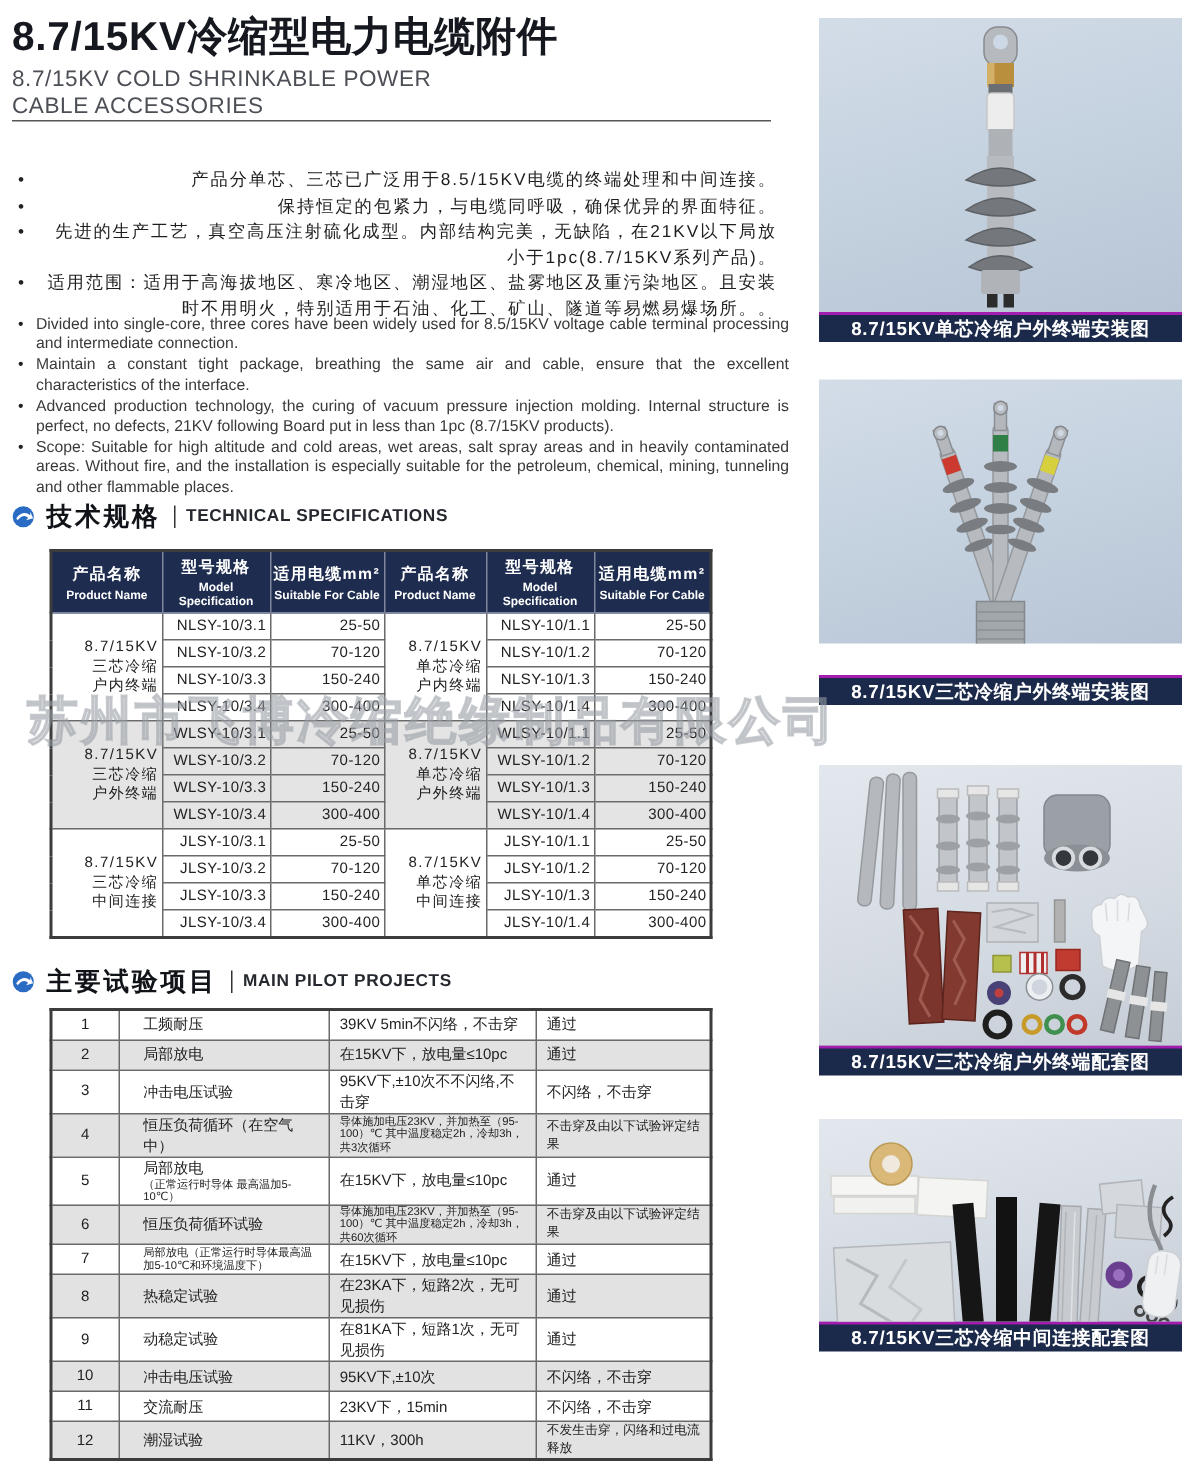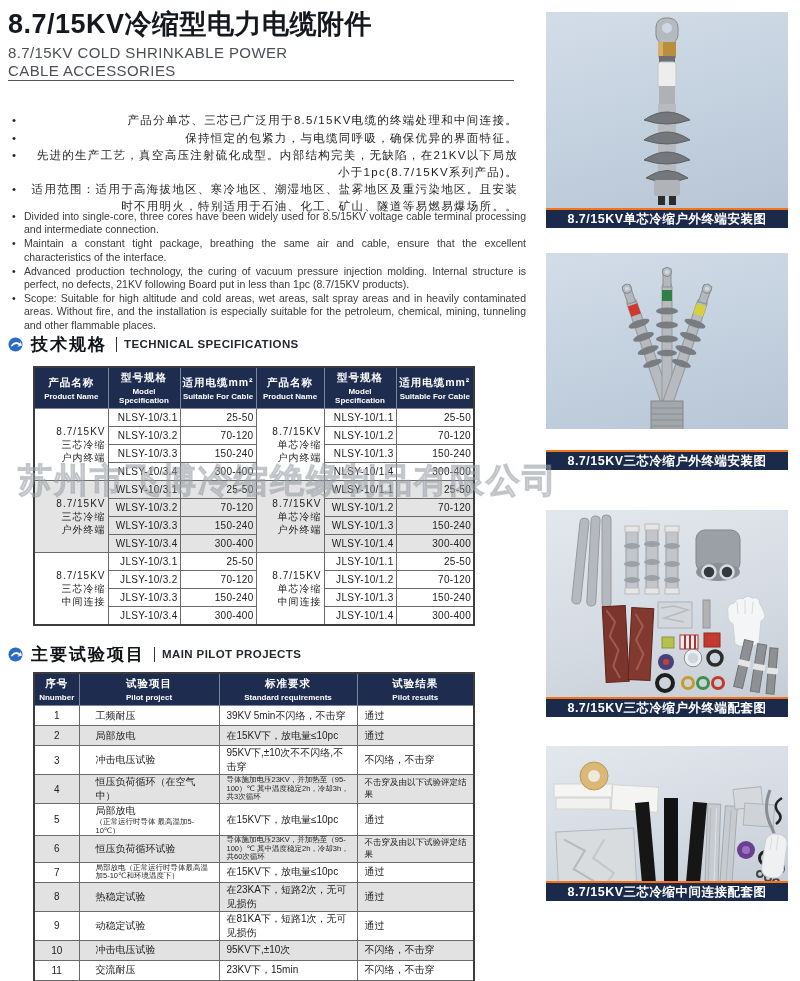--- a/index.html
+++ b/index.html
@@ -50,21 +50,21 @@
   
   .watermark { position:absolute; left:18px; top:458px; width:780px; z-index:60;
     font-size:34px; font-weight:bold; white-space:nowrap; letter-spacing:2px;
     color:rgba(185,190,196,0.28); -webkit-text-stroke:1px rgba(140,146,154,0.45);
     pointer-events:none; }
 
   
   .photo { position:absolute; left:546px; width:242px; display:flex; flex-direction:column; }
   .photo .img { flex:1; background:linear-gradient(165deg,#d3dde8 0%,#c3d0de 55%,#b7c5d5 100%); position:relative; overflow:hidden; }
   .photo .img.kit { background:linear-gradient(165deg,#e3e8ee 0%,#d4dae2 60%,#c6cdd6 100%); }
-  .photo .cap { height:20px; line-height:19px; background:#1b2a4a; border-top:2px solid #f97316;
+  .photo .cap { height:20px; line-height:19px; background:#1b2a4a; border-top:2px solid #a21caf;
     color:#fff; font-size:12.5px; font-weight:bold; text-align:center; letter-spacing:0.5px; }
   .p1 { top:12px;  height:216px; }
   .p2 { top:253px; height:217px;gap:21px; }
   .p3 { top:510px; height:207px; }
   .p4 { top:746px; height:155px; }
 </style>
 </head>
 <body>
 
 <div class="page">
@@ -252,38 +252,20 @@
   </div>
 
   <table class="pilot">
     <colgroup>
         <col style="width:45px">
         <col style="width:140px">
         <col style="width:138px">
         <col style="width:117px">
       </colgroup>
     <tbody>
-        <tr>
-      <th>
-            <div class="cn">序号</div>
-            <div class="en">Nnumber</div>
-          </th>
-      <th>
-            <div class="cn">试验项目</div>
-            <div class="en">Pilot project</div>
-          </th>
-      <th>
-            <div class="cn">标准要求</div>
-            <div class="en">Standard requirements</div>
-          </th>
-      <th>
-            <div class="cn">试验结果</div>
-            <div class="en">Pilot results</div>
-          </th>
-    </tr>
     <tr>
           <td class="c-no">1</td>
           <td class="c-proj">工频耐压</td>
           <td class="c-req">39KV 5min不闪络，不击穿</td>
           <td class="c-res">通过</td>
         </tr>
     <tr class="alt">
           <td class="c-no">2</td>
           <td class="c-proj">局部放电</td>
           <td class="c-req">在15KV下，放电量≤10pc</td>

